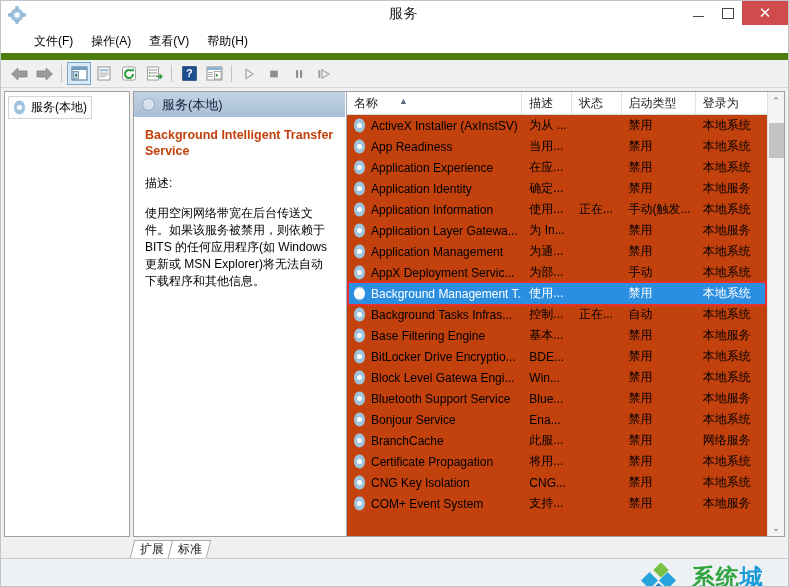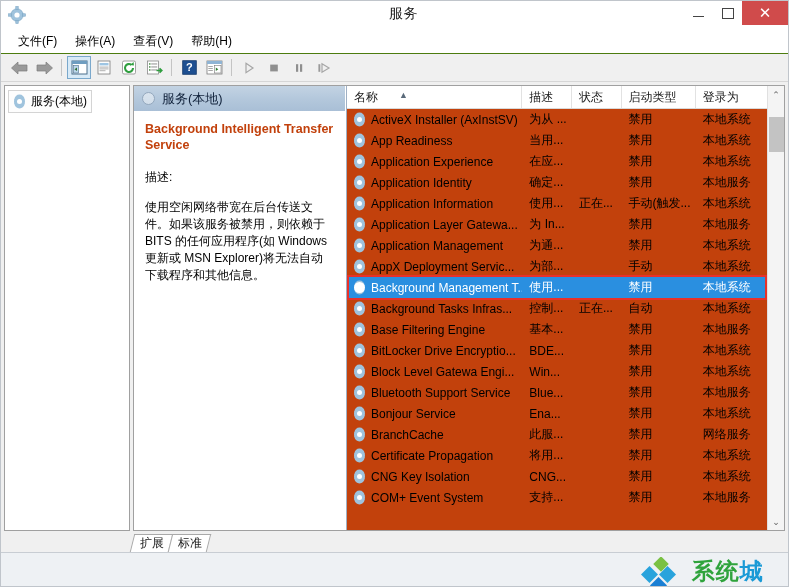--- a/index.html
+++ b/index.html
@@ -93,22 +93,22 @@
     line-height: 1;
     font-family: "DejaVu Sans", sans-serif;
   }
 
   
   .menubar {
     height: 24px;
     background: #ffffff;
     display: flex;
     align-items: center;
-    padding-left: 8px;
-    border-bottom: 1px solid #4d7c0f;
+    padding-left: 24px;
+    border-bottom: 7px solid #4d7c0f;
     text-align: center;
   }
   .menu-item {
     padding: 3px 9px;
     font-size: 12px;
     color: #000000;
     cursor: default;
     white-space: nowrap;
   }
 

